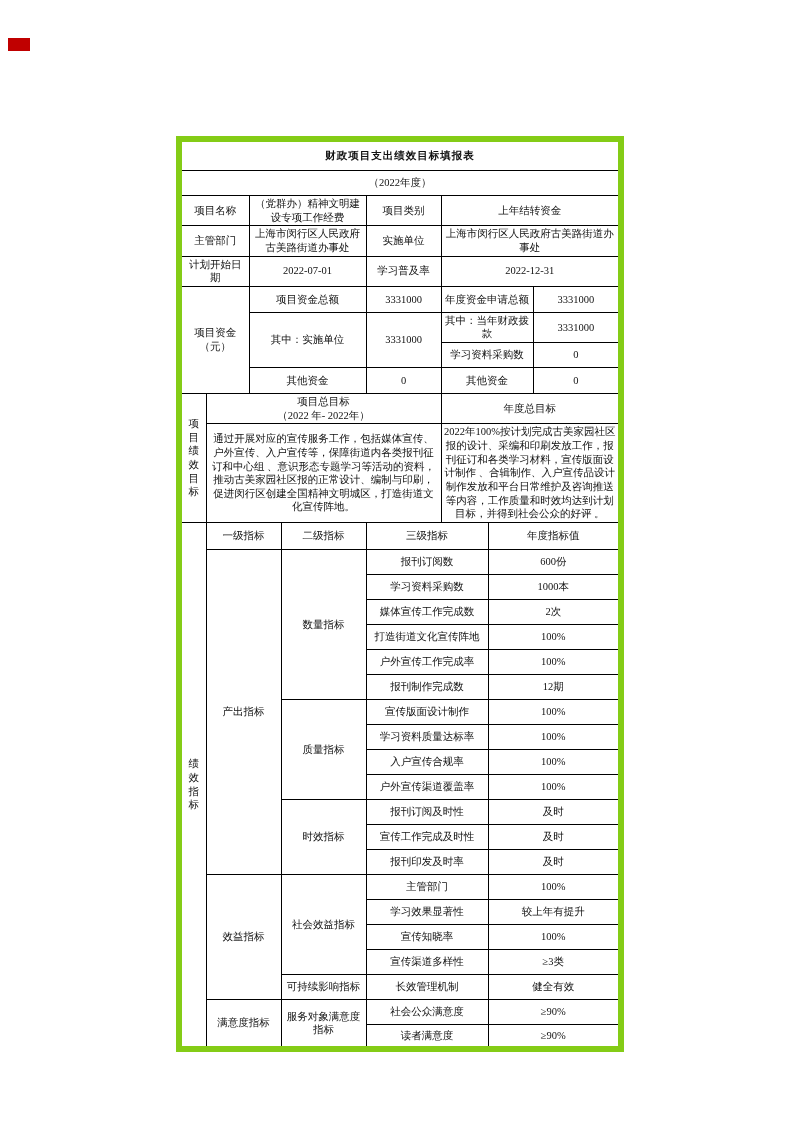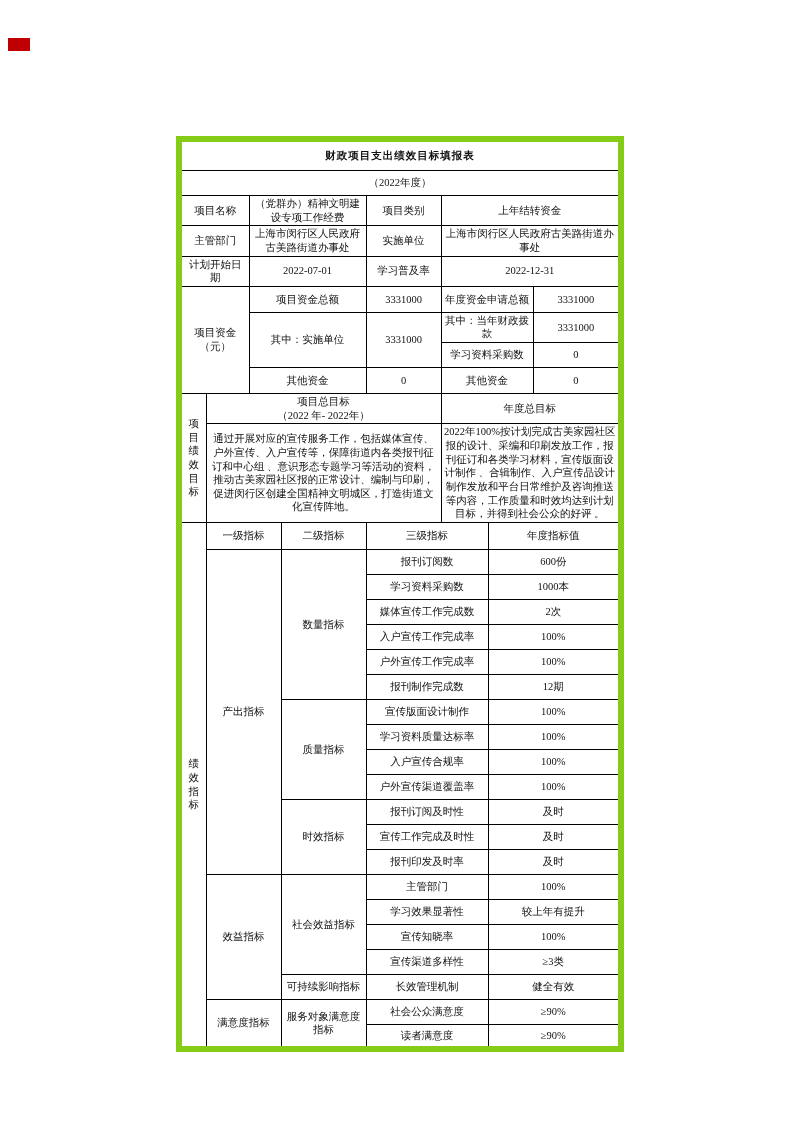--- a/index.html
+++ b/index.html
@@ -143,21 +143,21 @@
     </tr>
     <tr class="h27">
       <td colspan="2">学习资料采购数</td>
       <td colspan="2">1000本</td>
     </tr>
     <tr class="h27">
       <td colspan="2">媒体宣传工作完成数</td>
       <td colspan="2">2次</td>
     </tr>
     <tr class="h27">
-      <td colspan="2">入户宣传工作完成率</td>
+      <td colspan="2">打造街道文化宣传阵地</td>
       <td colspan="2">100%</td>
     </tr>
     <tr class="h27">
       <td colspan="2">户外宣传工作完成率</td>
       <td colspan="2">100%</td>
     </tr>
     <tr class="h27">
       <td colspan="2">报刊制作完成数</td>
       <td colspan="2">12期</td>
     </tr>

